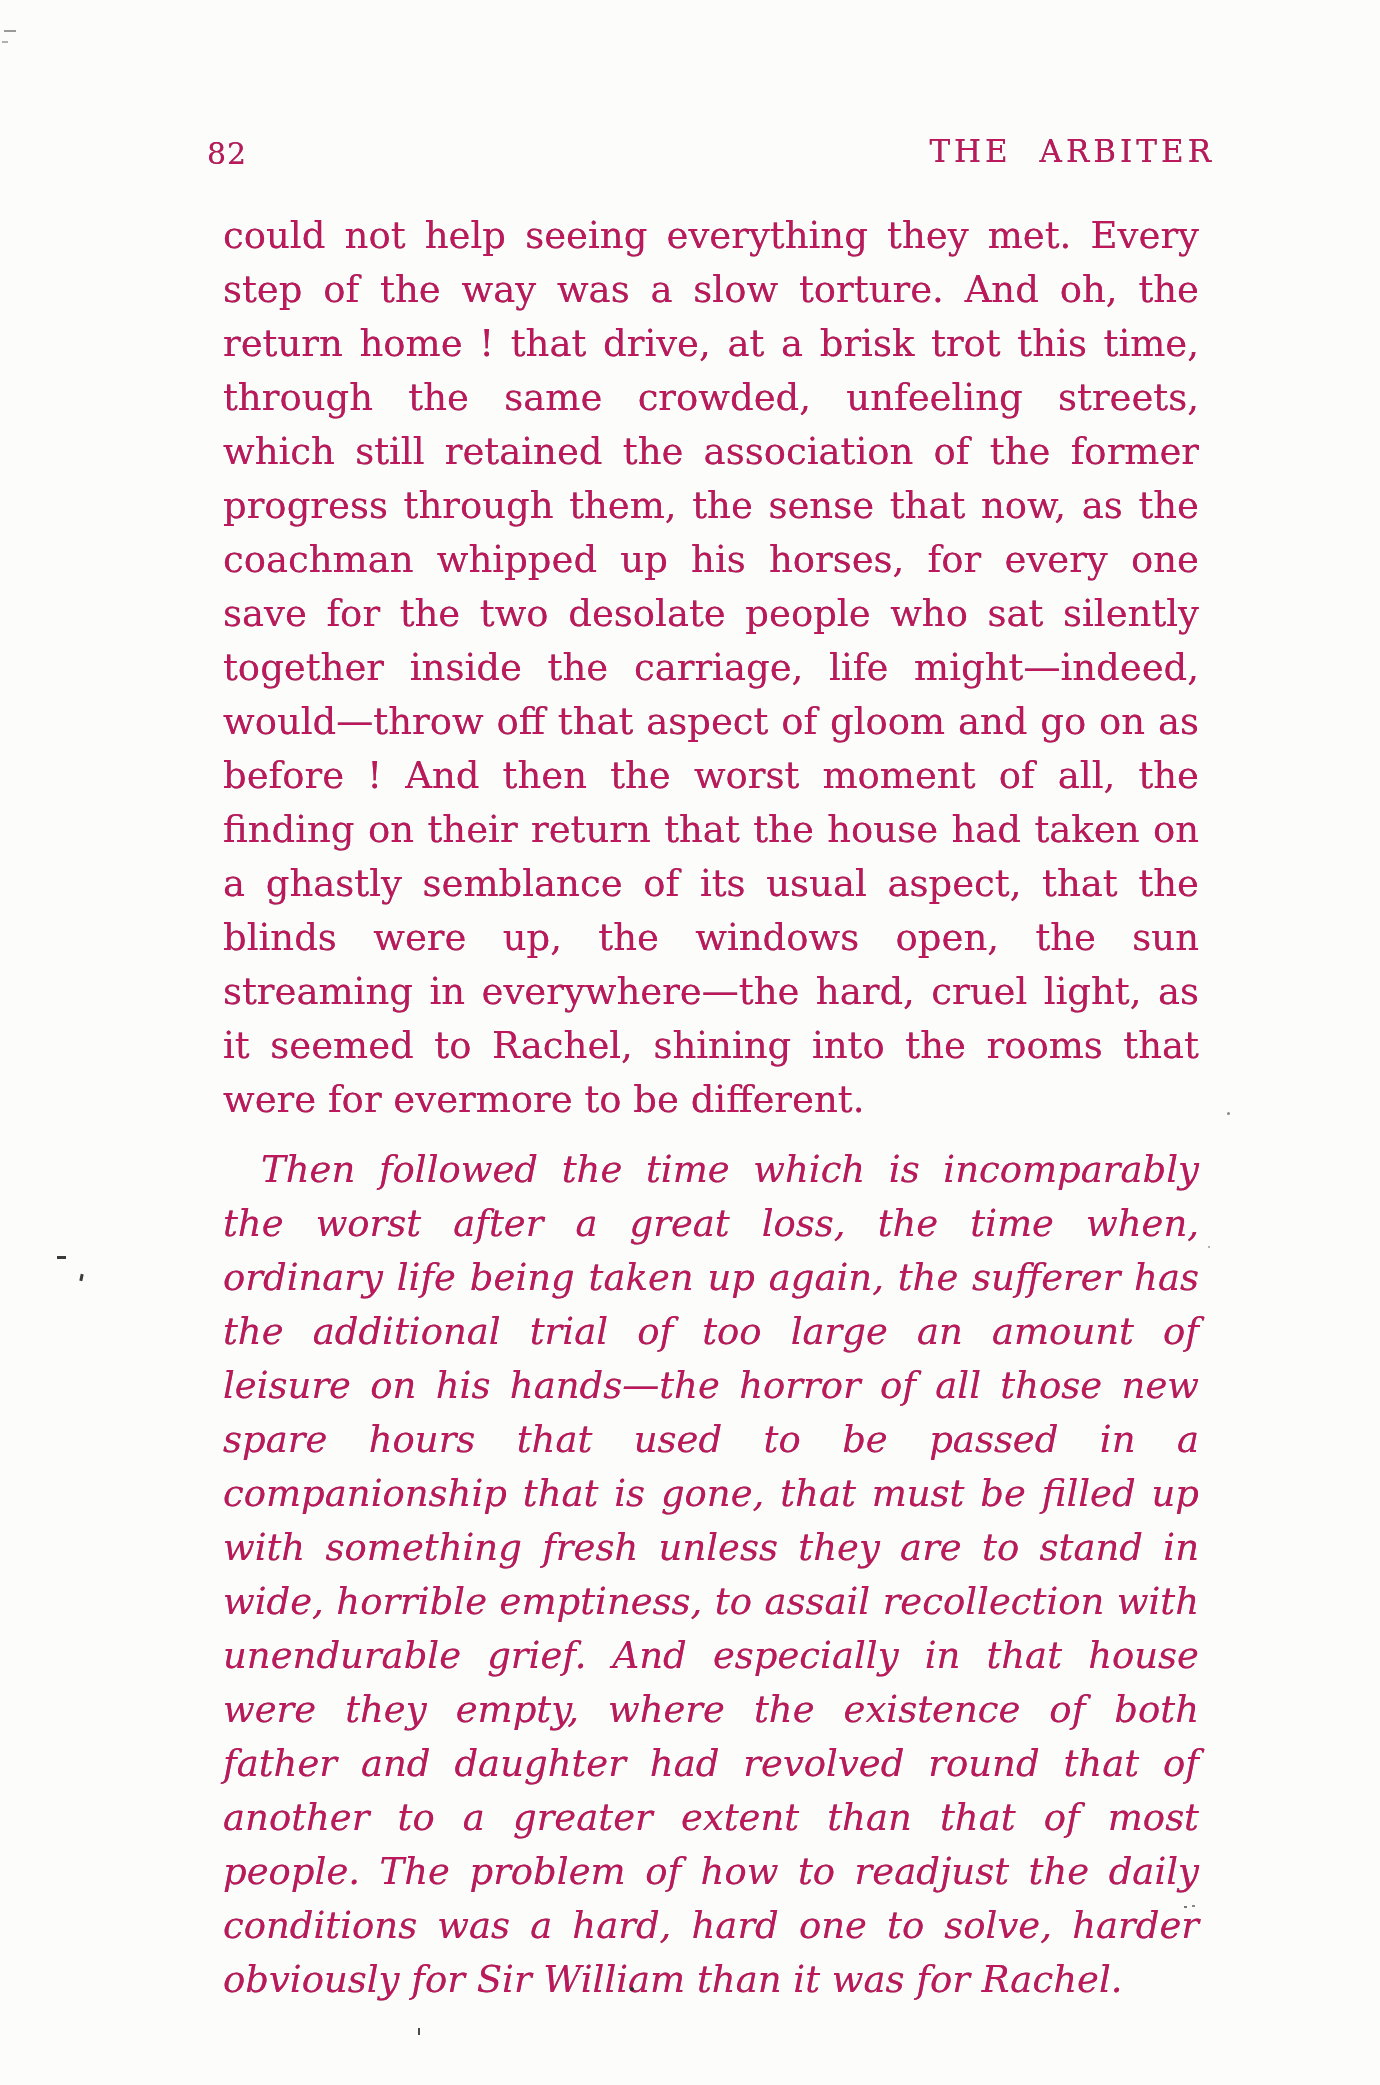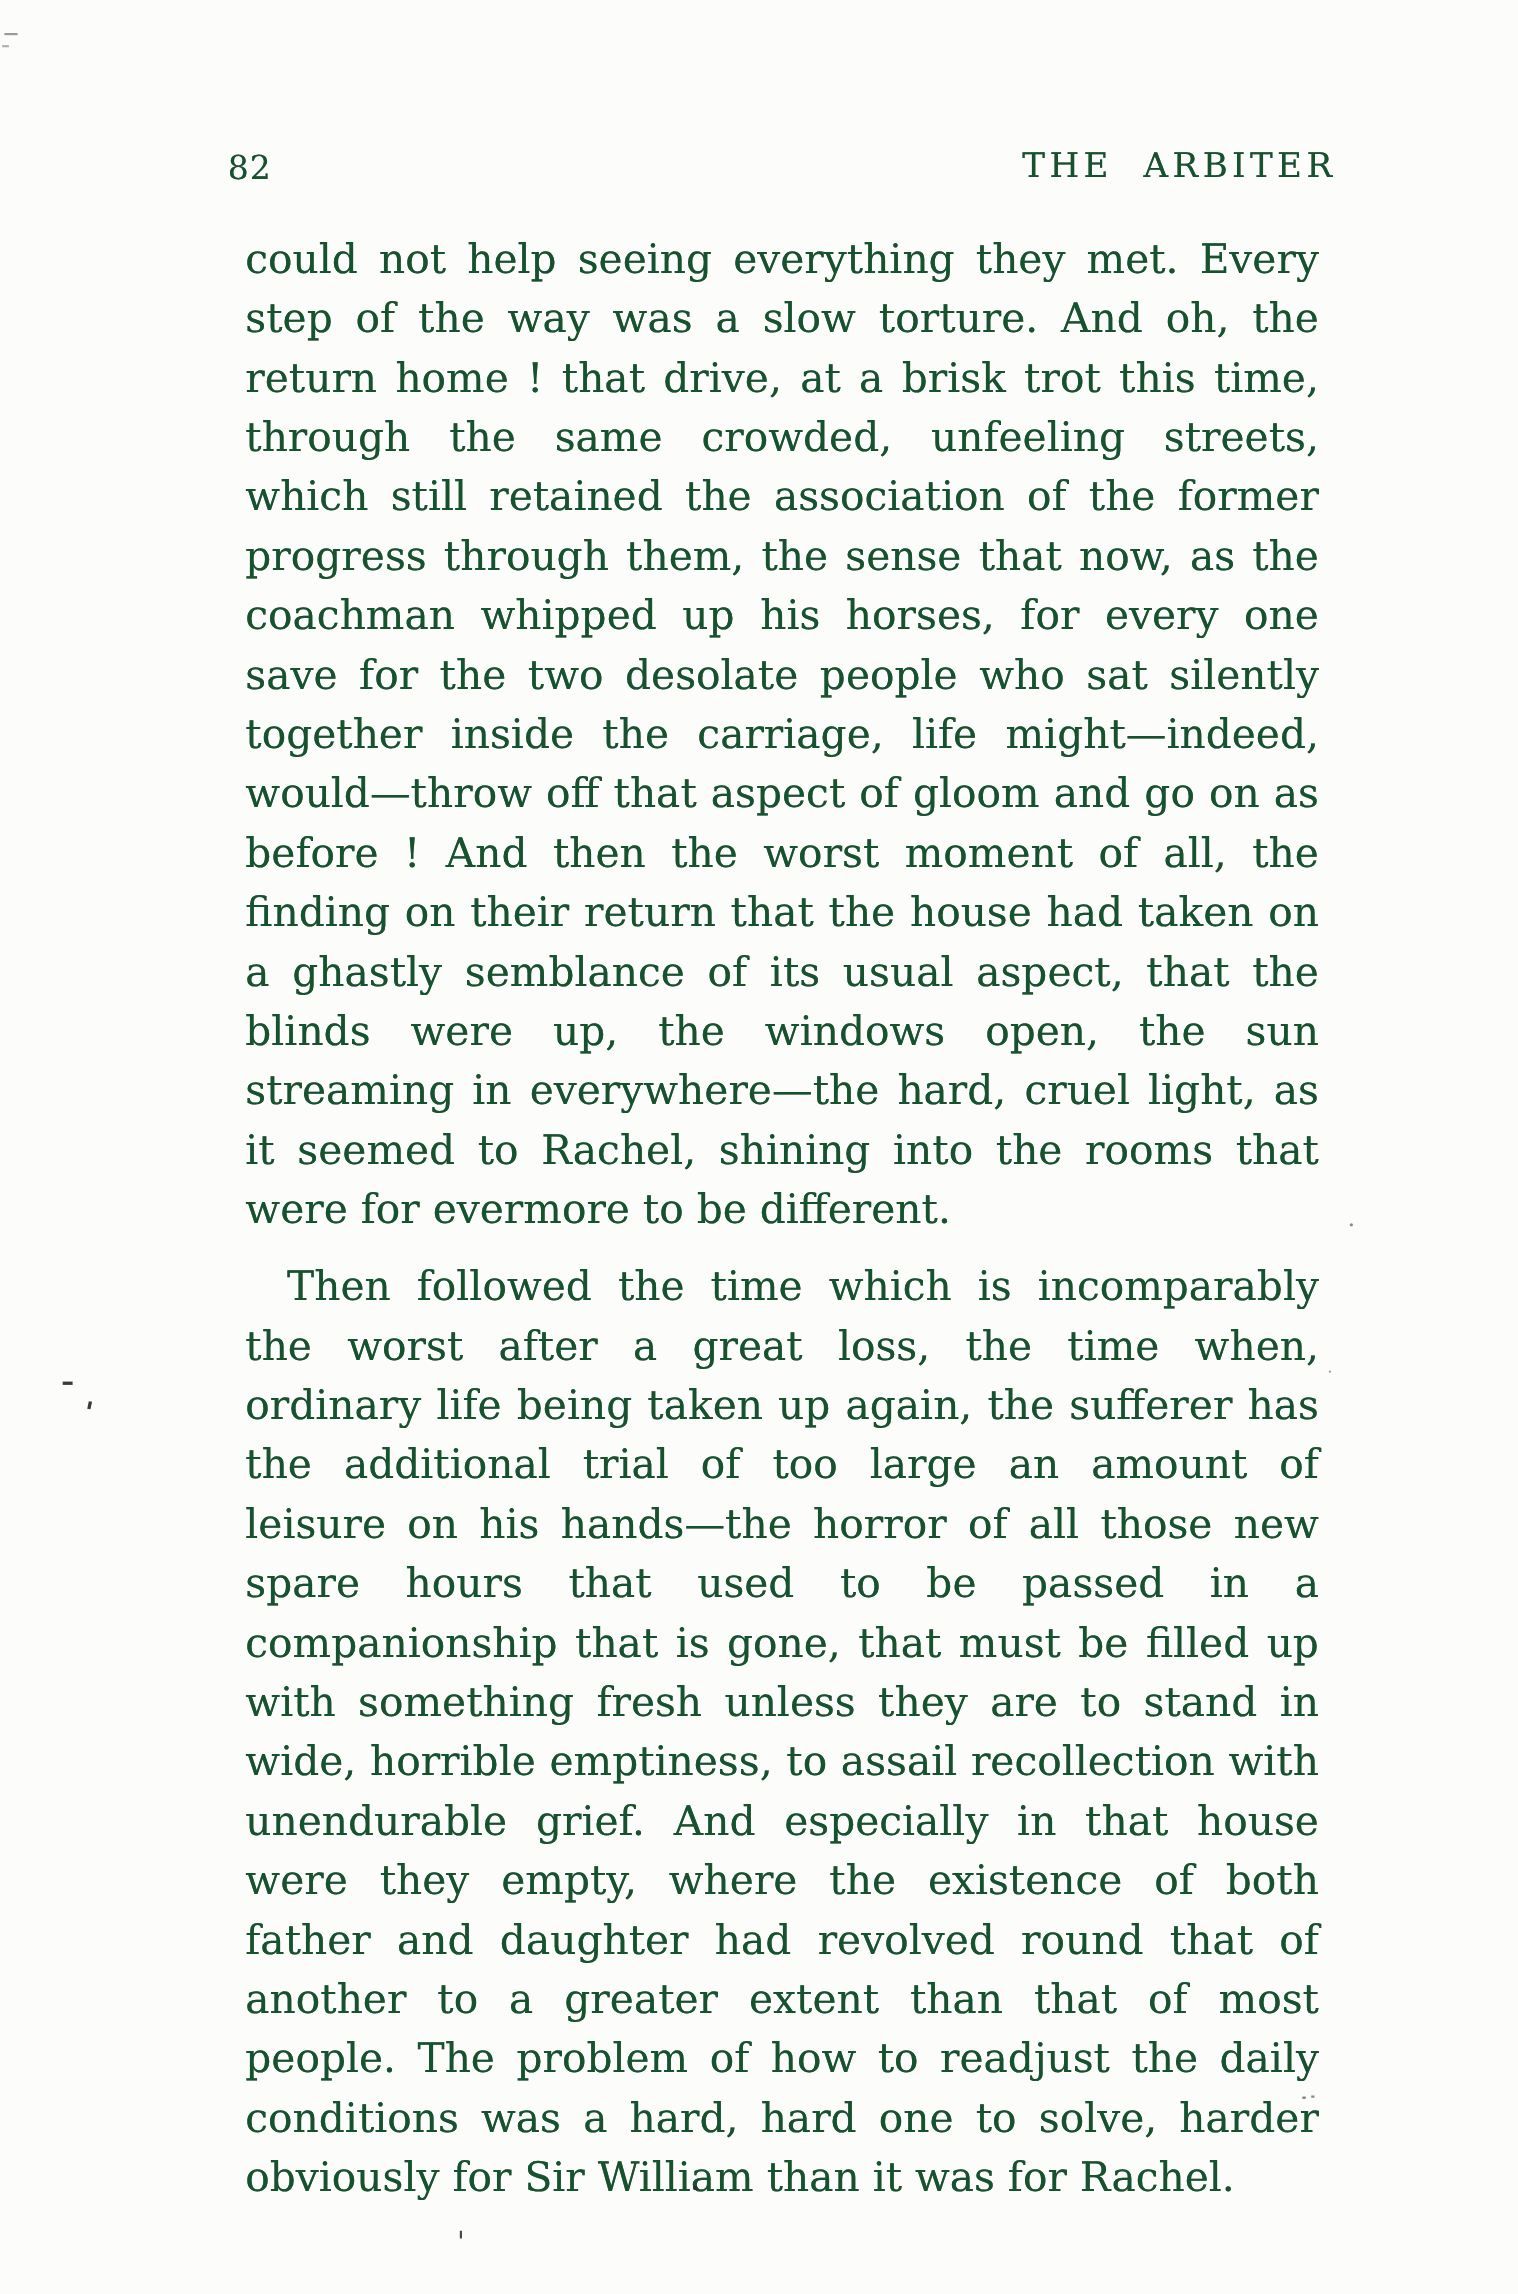--- a/index.html
+++ b/index.html
@@ -7,21 +7,21 @@
     padding: 0;
     background: #e8e8e8;
   }
   .page {
     position: relative;
     width: 1380px;
     height: 2085px;
     margin: 0 auto;
     background: #fcfcfa;
     overflow: hidden;
-    color: #14532d;
+    color: #be185d;
     font-family: "DejaVu Serif", "Liberation Serif", serif;
   }
   
   .running-head {
     position: absolute;
     top: 133px;
     left: 207px;
     width: 1008px;
     height: 40px;
   }
@@ -51,20 +51,21 @@
     line-height: 54px;
     text-align: justify;
     text-shadow: 0 0 0.5px rgba(0,0,0,0.5);
   }
   .para {
     margin: 16px;
     padding: 0;
   }
   .para.indented {
     text-indent: 38px;
+    font-style: italic;
   }
   
   .speck {
     position: absolute;
     background: #555;
   }
   .speck.s-corner1 { left: 4px;  top: 30px;  width: 12px; height: 2px; background: #9a9a9a; }
   .speck.s-corner2 { left: 2px;  top: 41px;  width: 6px;  height: 2px; background: #b0b0b0; }
   .speck.s-left-dash { left: 57px; top: 1256px; width: 9px; height: 3px; background: #3a3a3a; }
   .speck.s-left-tick { left: 80px; top: 1274px; width: 3px; height: 7px; background: #3a3a3a; transform: rotate(12deg); }

